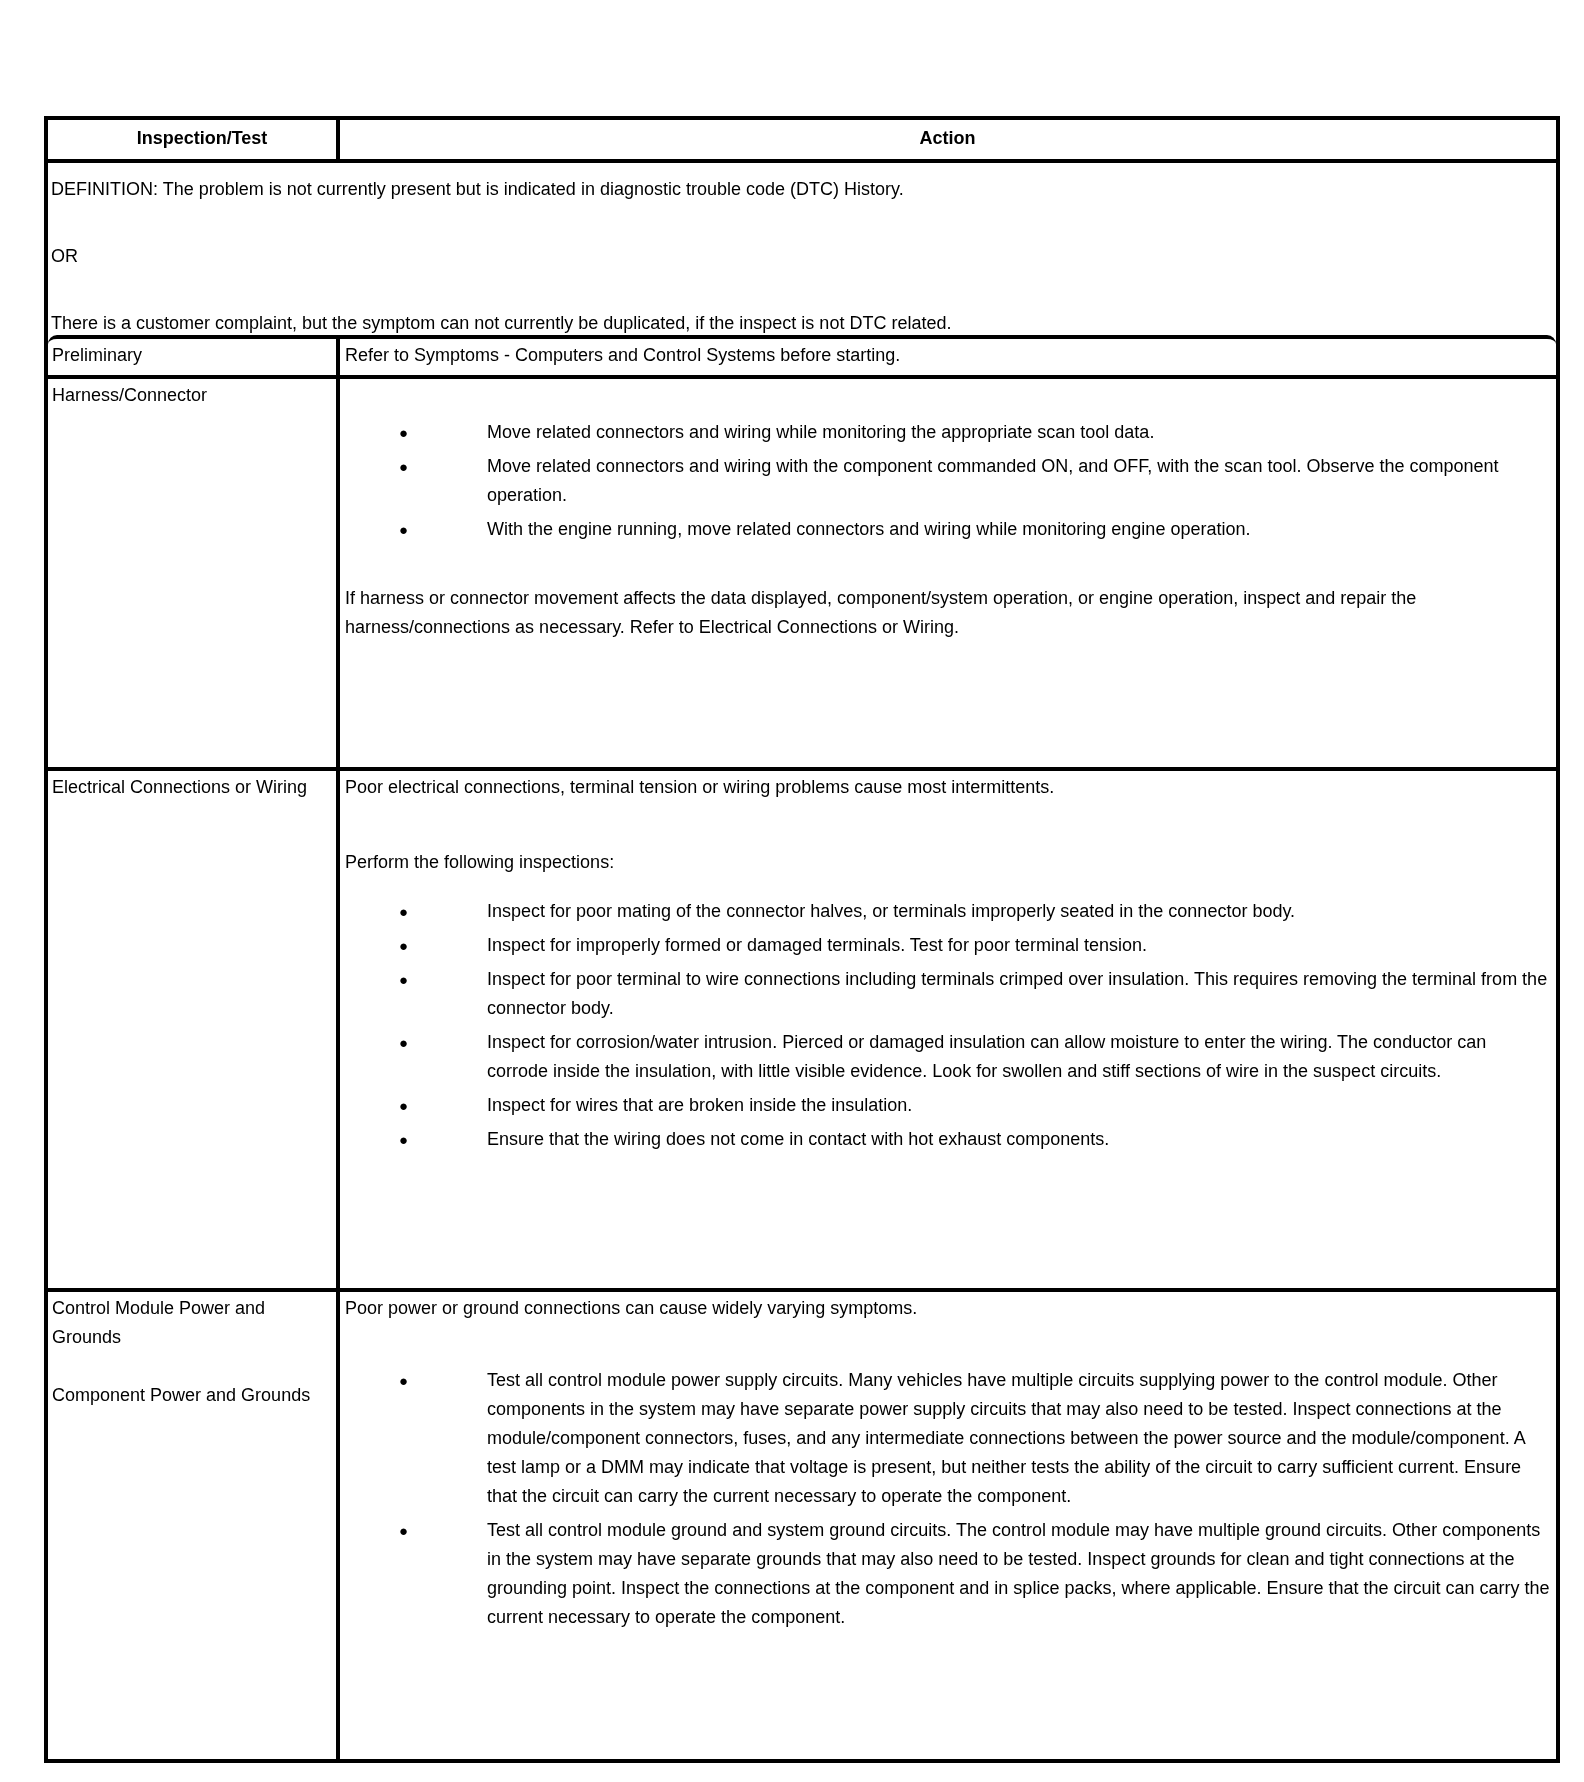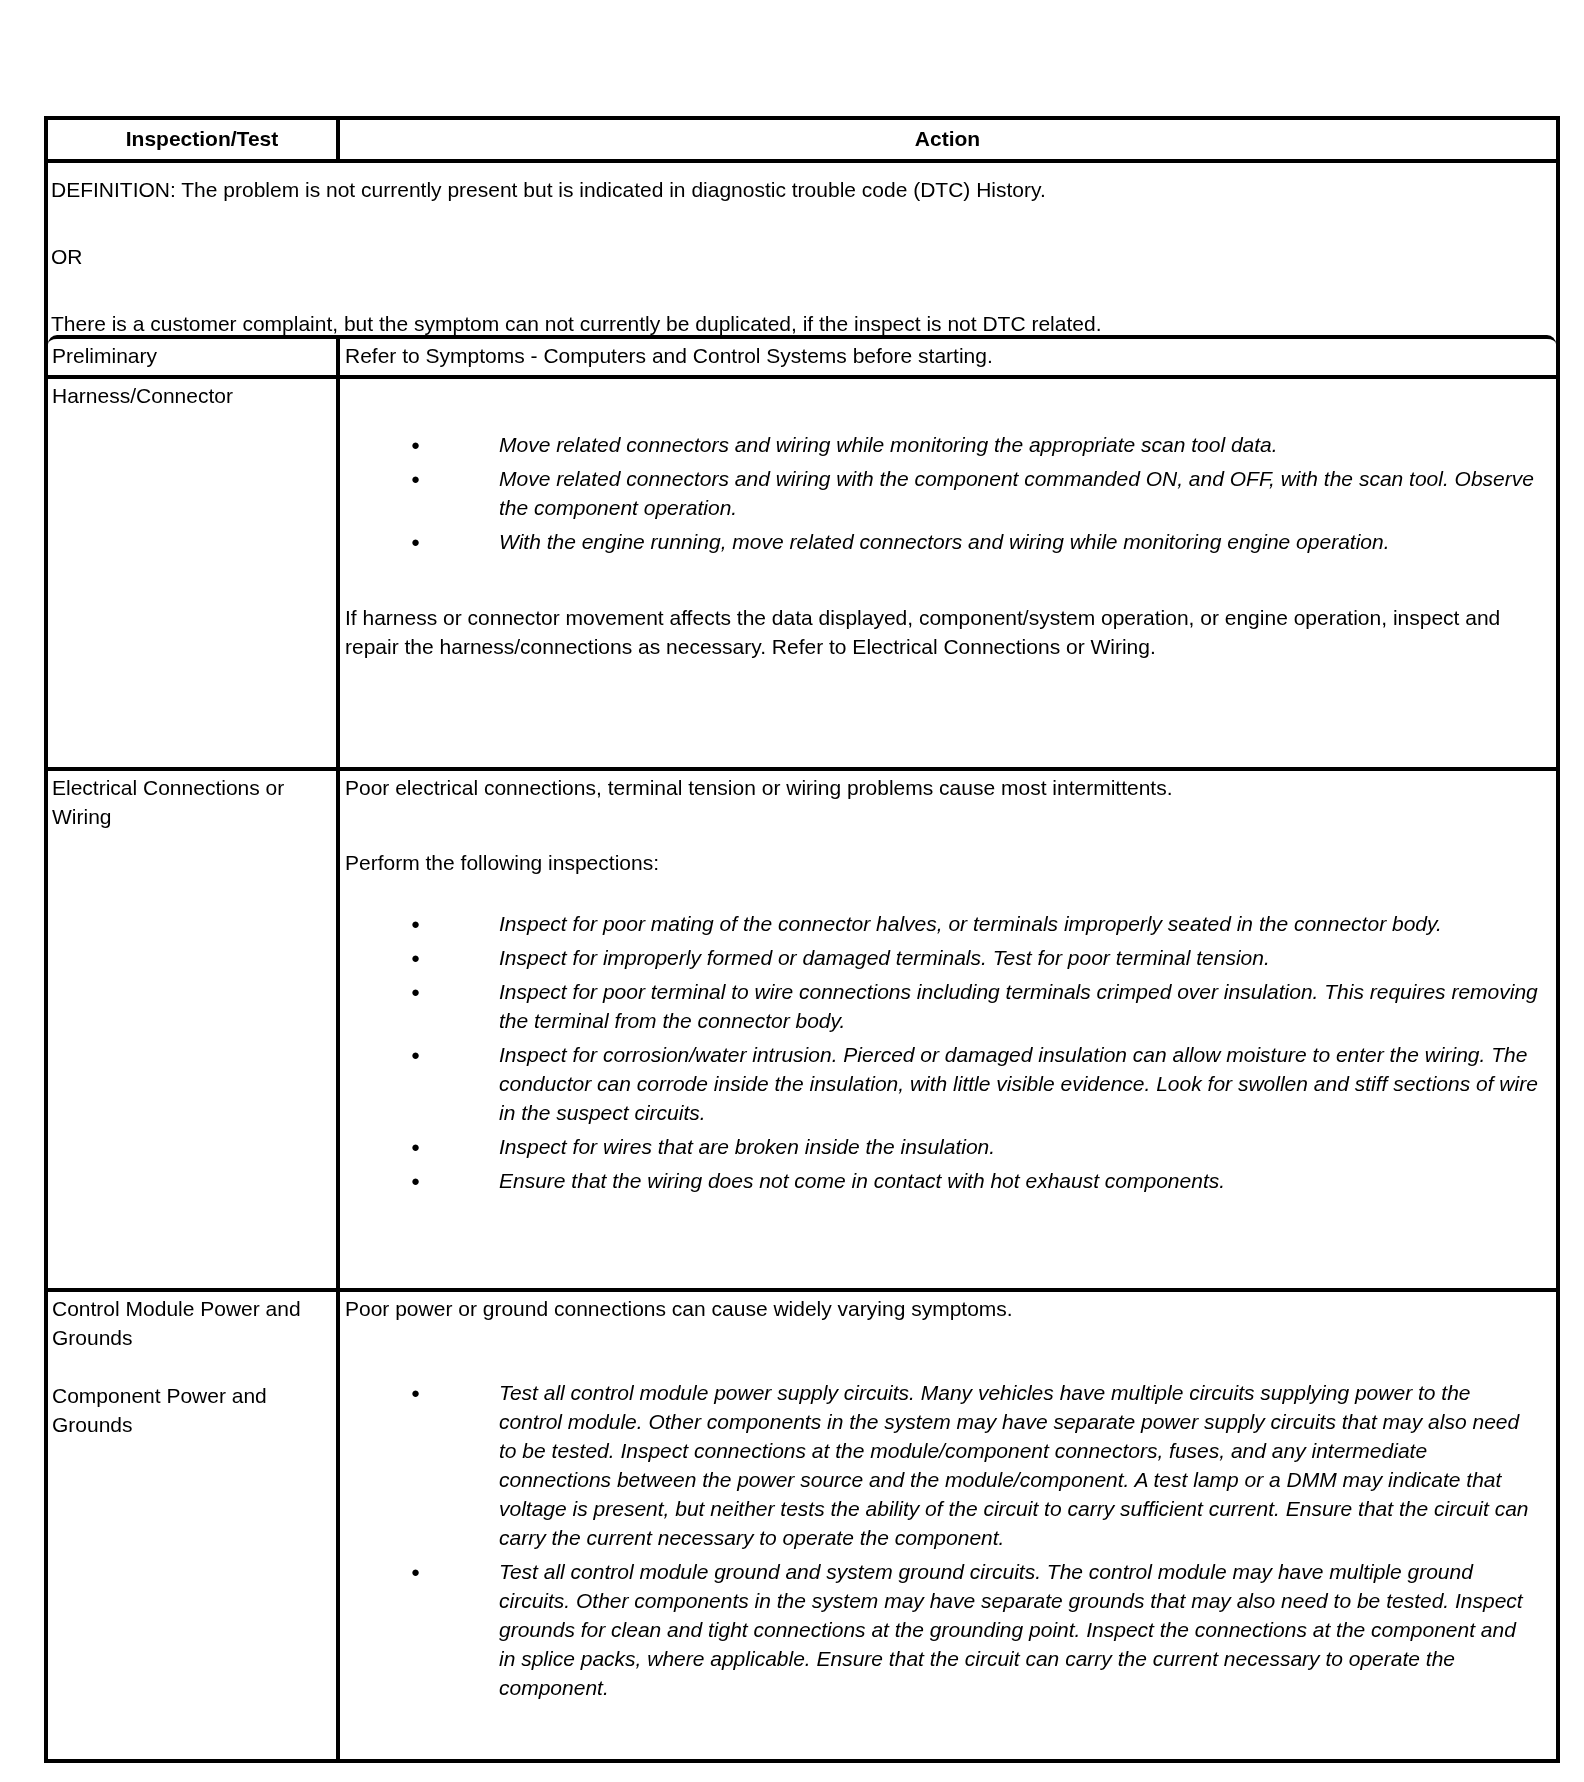--- a/index.html
+++ b/index.html
@@ -3,27 +3,27 @@
 <meta charset="utf-8">
 <style>
   html, body { margin: 0; padding: 0; background: #ffffff; }
   body { width: 1584px; height: 1782px; position: relative; overflow: hidden;
          font-family: "Liberation Sans", sans-serif; color: #000; }
   .tbl { position: absolute; left: 44px; top: 116px; width: 1516px; height: 1647px;
          border: 4px solid #000; box-sizing: border-box; }
   .row { position: absolute; left: 0; right: 0; box-sizing: border-box; }
   .row + .row { border-top: 4px solid #000; }
   .cell { position: absolute; top: 0; bottom: 0; box-sizing: border-box;
-          font-size: 21px; line-height: 29px; padding: 2px 4px 0 4px; }
+          font-size: 18px; line-height: 29px; padding: 2px 4px 0 4px; }
   .c1 { left: 0; width: 308px; }
   .c2 { left: 288px; right: 0; border-left: 4px solid #000; padding-left: 5px; padding-right: 6px; }
   .full { left: 0; right: 0; }
   .hdr .cell { font-weight: bold; text-align: center; padding-top: 4px; }
   p { margin: 0; }
-  ul { margin: 12px; padding: 0; list-style: none; font-style: italic; }
+  ul { margin: 0; padding: 0; list-style: none; }
   li { position: relative; padding-left: 142px; margin-bottom: 5px; }
   li::before { content: "\25CF"; position: absolute; left: 54px; top: 0; font-size: 15px; }
   .gap-def { height: 38px; }
   .gap-list { height: 37px; }
   .gap-after { height: 35px; }
   .gap-perf { height: 46px; }
   .gap-perf2 { height: 20px; }
   .gap-ctl { height: 43px; }
   .gap-left { height: 29px; }
 </style>

